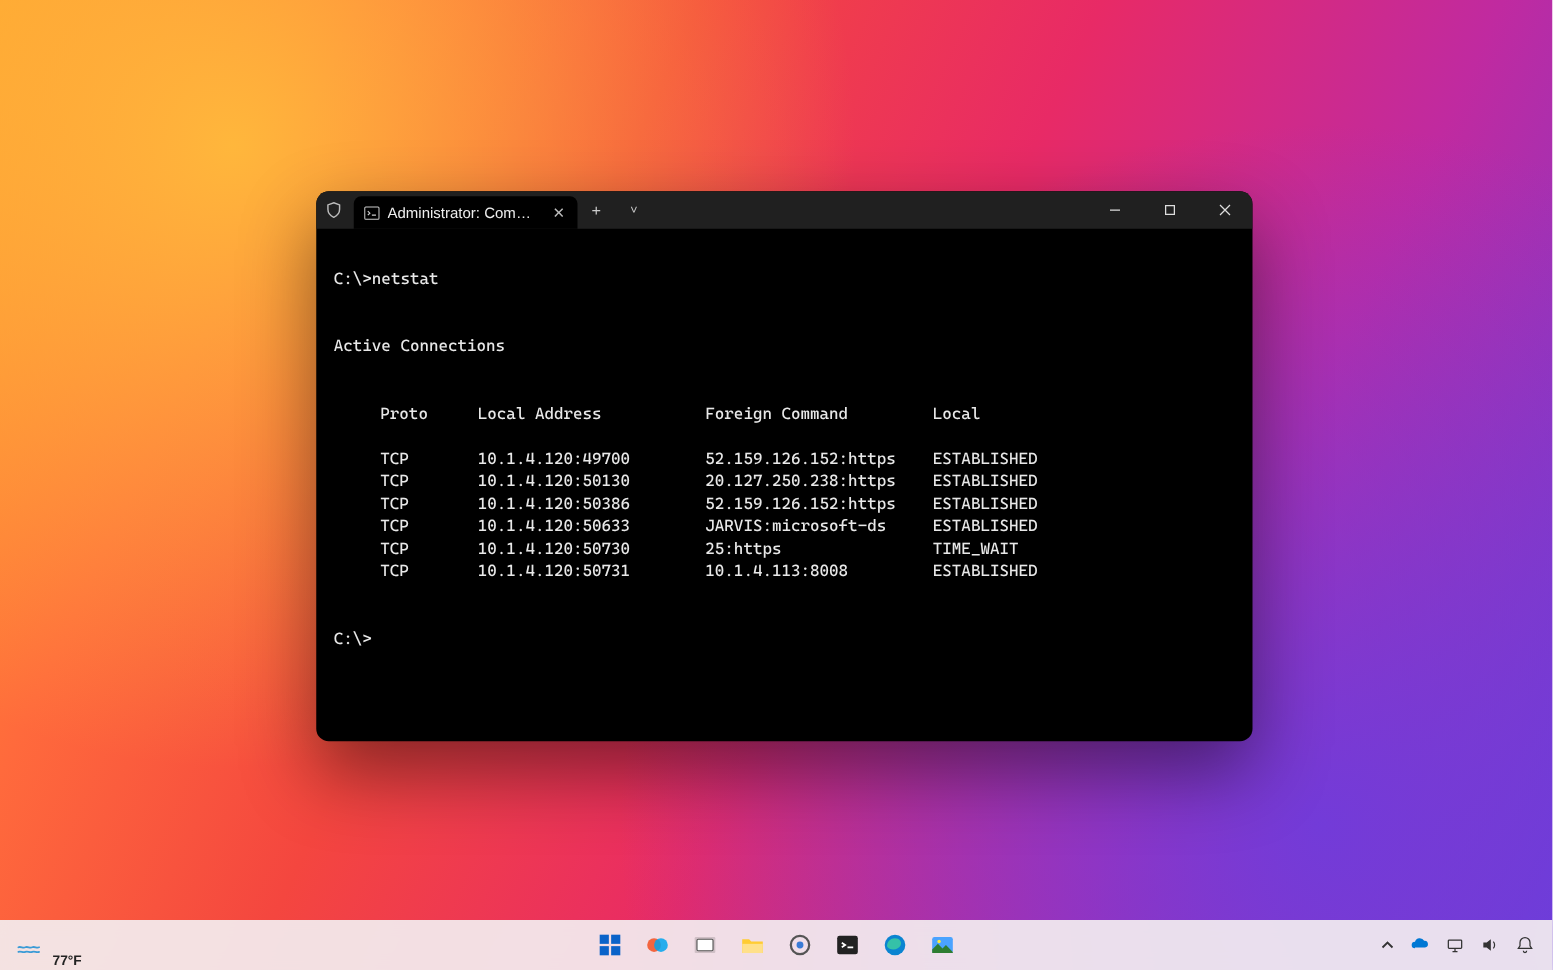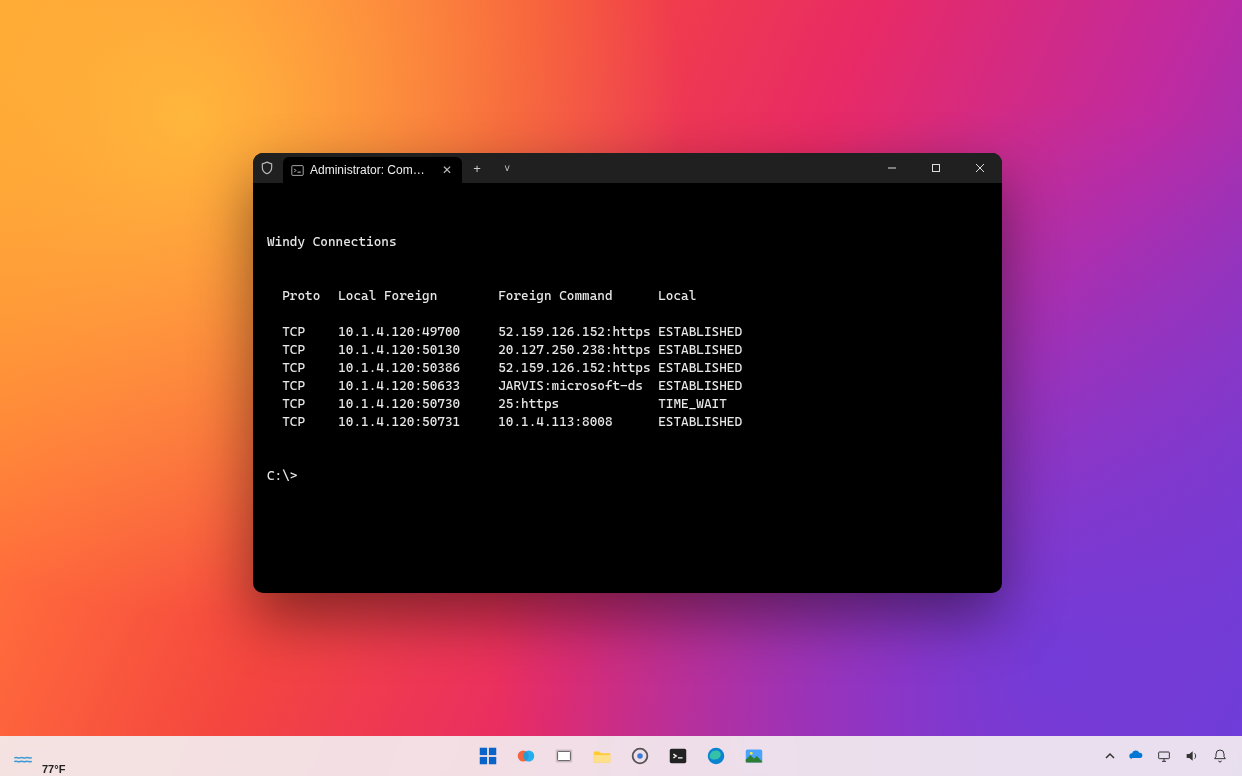--- a/index.html
+++ b/index.html
@@ -16,21 +16,21 @@
   .tbicon{width:28px;display:flex;align-items:center;justify-content:center;color:#bbb;}
   .tab{display:flex;align-items:center;background:#000;border-radius:6px 6px 0 0;margin-top:4px;margin-left:2px;
     padding:0 6px 0 8px;height:26px;max-width:180px;}
   .tab .ticon{font-size:12px;margin-right:6px;color:#ccc;}
   .tab .tlabel{white-space:nowrap;overflow:hidden;text-overflow:ellipsis;max-width:120px;color:#eee;font-size:12px;}
   .tab .tclose{margin-left:8px;font-size:12px;color:#bbb;padding:0 4px;cursor:pointer;}
   .tbbtn{width:30px;display:flex;align-items:center;justify-content:center;color:#ccc;font-size:13px;cursor:pointer;}
   .spacer{flex:1;}
   .winbtn{width:44px;display:flex;align-items:center;justify-content:center;color:#ddd;font-size:10px;cursor:pointer;}
   #term{padding:14px 14px;color:#e8e8e8;font-family:"Cascadia Mono",Consolas,monospace;font-size:13px;line-height:18px;white-space:pre;}
-  #term .row span{display:inline-block;}
+  #term .row span{display:inline-block;margin-left:22px;}
   .c-proto{width:56px;}
   .c-local{width:160px;}
   .c-foreign{width:160px;}
   .c-state{}
   .hdr{display:inline-block;}
   
   #taskbar{position:absolute;left:0;bottom:0;width:100%;height:40px;background:rgba(243,238,240,0.92);
     backdrop-filter:blur(6px);display:flex;align-items:center;font-size:12px;color:#222;}
   #weather{display:flex;align-items:center;gap:8px;padding-left:12px;cursor:pointer;}
   #wicon{font-size:18px;color:#4aa;}
@@ -80,24 +80,25 @@
           </svg>
       </div>
       <div class="winbtn close">
         <svg width="10" height="10" viewBox="0 0 10 10">
             <path d="M1 1l8 8M9 1l-8 8" stroke="#ddd" stroke-width="1"></path>
           </svg>
       </div>
     </div>
 
     <div id="term">
+<div><span>C:\&gt;</span><span>netstat</span></div>
 <div></div>
-<div>Windy Connections</div>
+<div>Active Connections</div>
 <div></div>
-<div class="row">  <span class="hdr c-proto">Proto</span><span class="hdr c-local">Local Foreign</span><span class="hdr c-foreign">Foreign Command</span><span class="hdr c-state">Local</span></div>
+<div class="row">  <span class="hdr c-proto">Proto</span><span class="hdr c-local">Local Address</span><span class="hdr c-foreign">Foreign Command</span><span class="hdr c-state">Local</span></div>
 <div id="rows"><div class="row">  <span class="c-proto">TCP</span><span class="c-local">10.1.4.120:49700</span><span class="c-foreign">52.159.126.152:https</span><span class="c-state">ESTABLISHED</span></div><div class="row">  <span class="c-proto">TCP</span><span class="c-local">10.1.4.120:50130</span><span class="c-foreign">20.127.250.238:https</span><span class="c-state">ESTABLISHED</span></div><div class="row">  <span class="c-proto">TCP</span><span class="c-local">10.1.4.120:50386</span><span class="c-foreign">52.159.126.152:https</span><span class="c-state">ESTABLISHED</span></div><div class="row">  <span class="c-proto">TCP</span><span class="c-local">10.1.4.120:50633</span><span class="c-foreign">JARVIS:microsoft-ds</span><span class="c-state">ESTABLISHED</span></div><div class="row">  <span class="c-proto">TCP</span><span class="c-local">10.1.4.120:50730</span><span class="c-foreign">25:https</span><span class="c-state">TIME_WAIT</span></div><div class="row">  <span class="c-proto">TCP</span><span class="c-local">10.1.4.120:50731</span><span class="c-foreign">10.1.4.113:8008</span><span class="c-state">ESTABLISHED</span></div></div>
 <div></div>
 <div>C:\&gt;</div>
     </div>
   </div>
 
   <div id="taskbar">
     <div id="weather">
       <span id="wicon">
         <svg width="22" height="22" viewBox="0 0 24 24">

